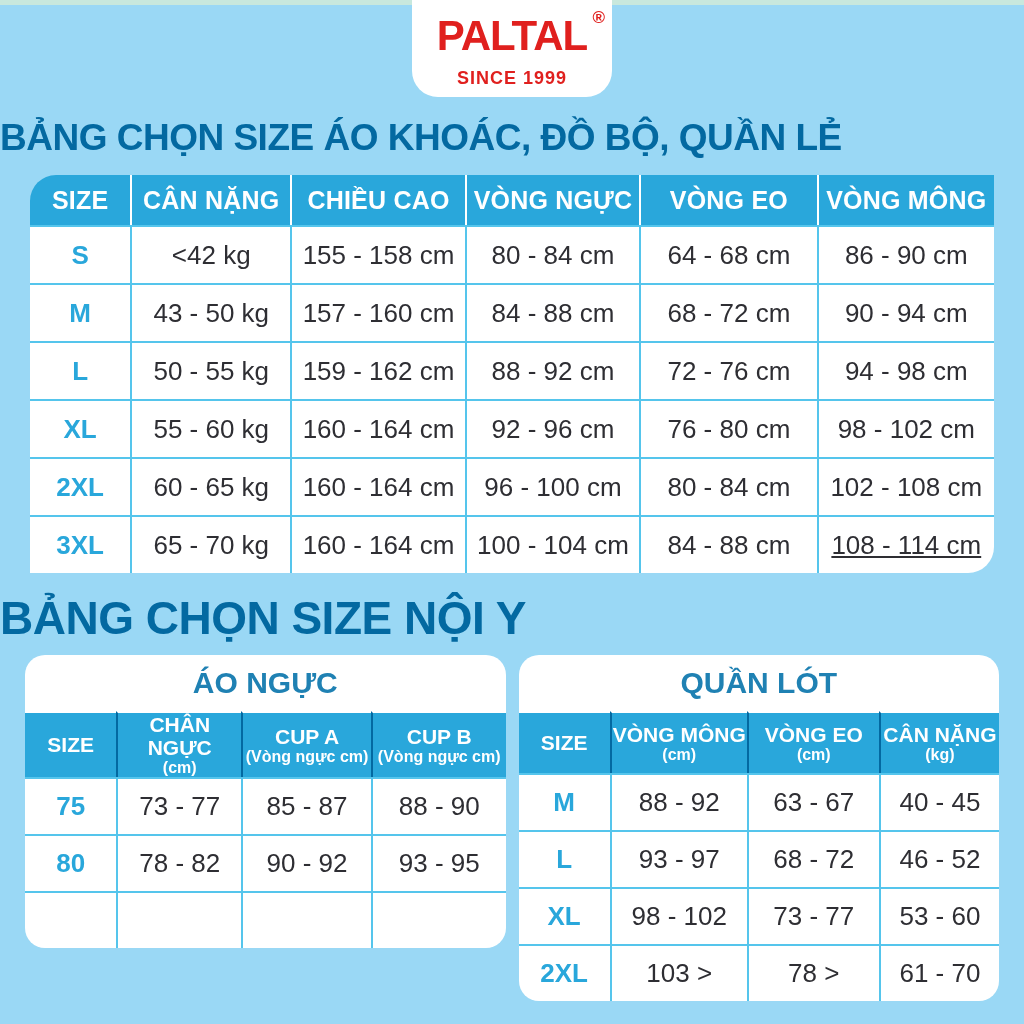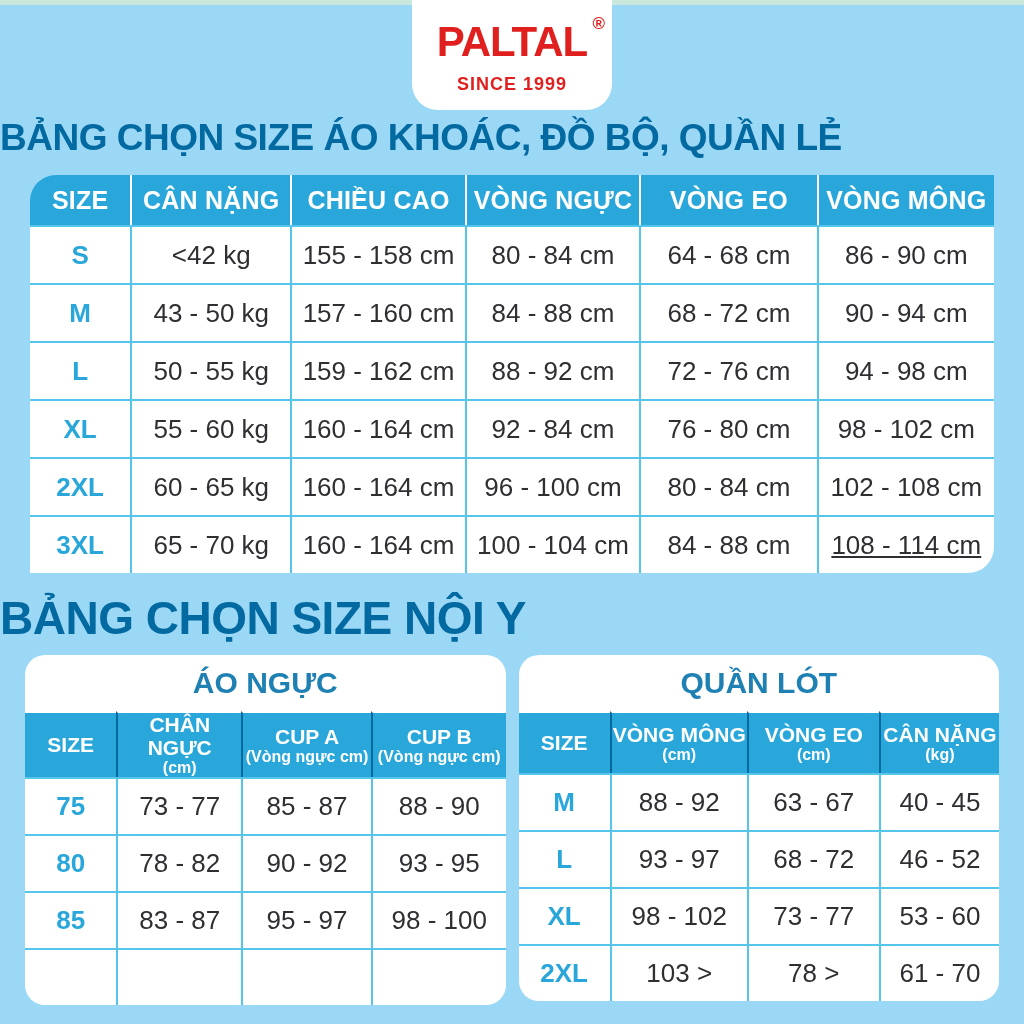--- a/index.html
+++ b/index.html
@@ -12,21 +12,21 @@
     color: #2E2E33;
   }
   .top-strip {
     width: 100%; height: 5px;
     background: #C8E8DD;
   }
   .logo-card {
     position: absolute;
     top: 0; left: 50%;
     transform: translateX(-50%);
-    width: 200px; height: 110px;
+    width: 200px; height: 97px;
     background: #FFFFFF;
     border-radius: 0 0 26px 26px;
     display: flex; flex-direction: column;
     align-items: center; justify-content: center;
     padding-top: 6px;
     z-index: 5;
   }
   .brand-line { position: relative; line-height: 1; }
   .brand-name {
     color: #E0201E;
@@ -189,21 +189,21 @@
       <td>50 - 55 kg</td>
       <td>159 - 162 cm</td>
       <td>88 - 92 cm</td>
       <td>72 - 76 cm</td>
       <td>94 - 98 cm</td>
     </tr>
     <tr>
       <td class="size-label">XL</td>
       <td>55 - 60 kg</td>
       <td>160 - 164 cm</td>
-      <td>92 - 84 cm</td>
+      <td>92 - 96 cm</td>
       <td>76 - 80 cm</td>
       <td>98 - 102 cm</td>
     </tr>
     <tr>
       <td class="size-label">2XL</td>
       <td>60 - 65 kg</td>
       <td>160 - 164 cm</td>
       <td>96 - 100 cm</td>
       <td>80 - 84 cm</td>
       <td>102 - 108 cm</td>
@@ -256,26 +256,20 @@
           <td>85 - 87</td>
           <td>88 - 90</td>
         </tr>
         <tr>
           <td class="size-label">80</td>
           <td>78 - 82</td>
           <td>90 - 92</td>
           <td>93 - 95</td>
         </tr>
         <tr>
-          <td class="size-label">85</td>
-          <td>83 - 87</td>
-          <td>95 - 97</td>
-          <td>98 - 100</td>
-        </tr>
-        <tr>
           <td class="size-label"></td>
           <td></td>
           <td></td>
           <td></td>
         </tr>
       </tbody>
     </table>
   </div>
 
   <div class="sub-table-wrap">

